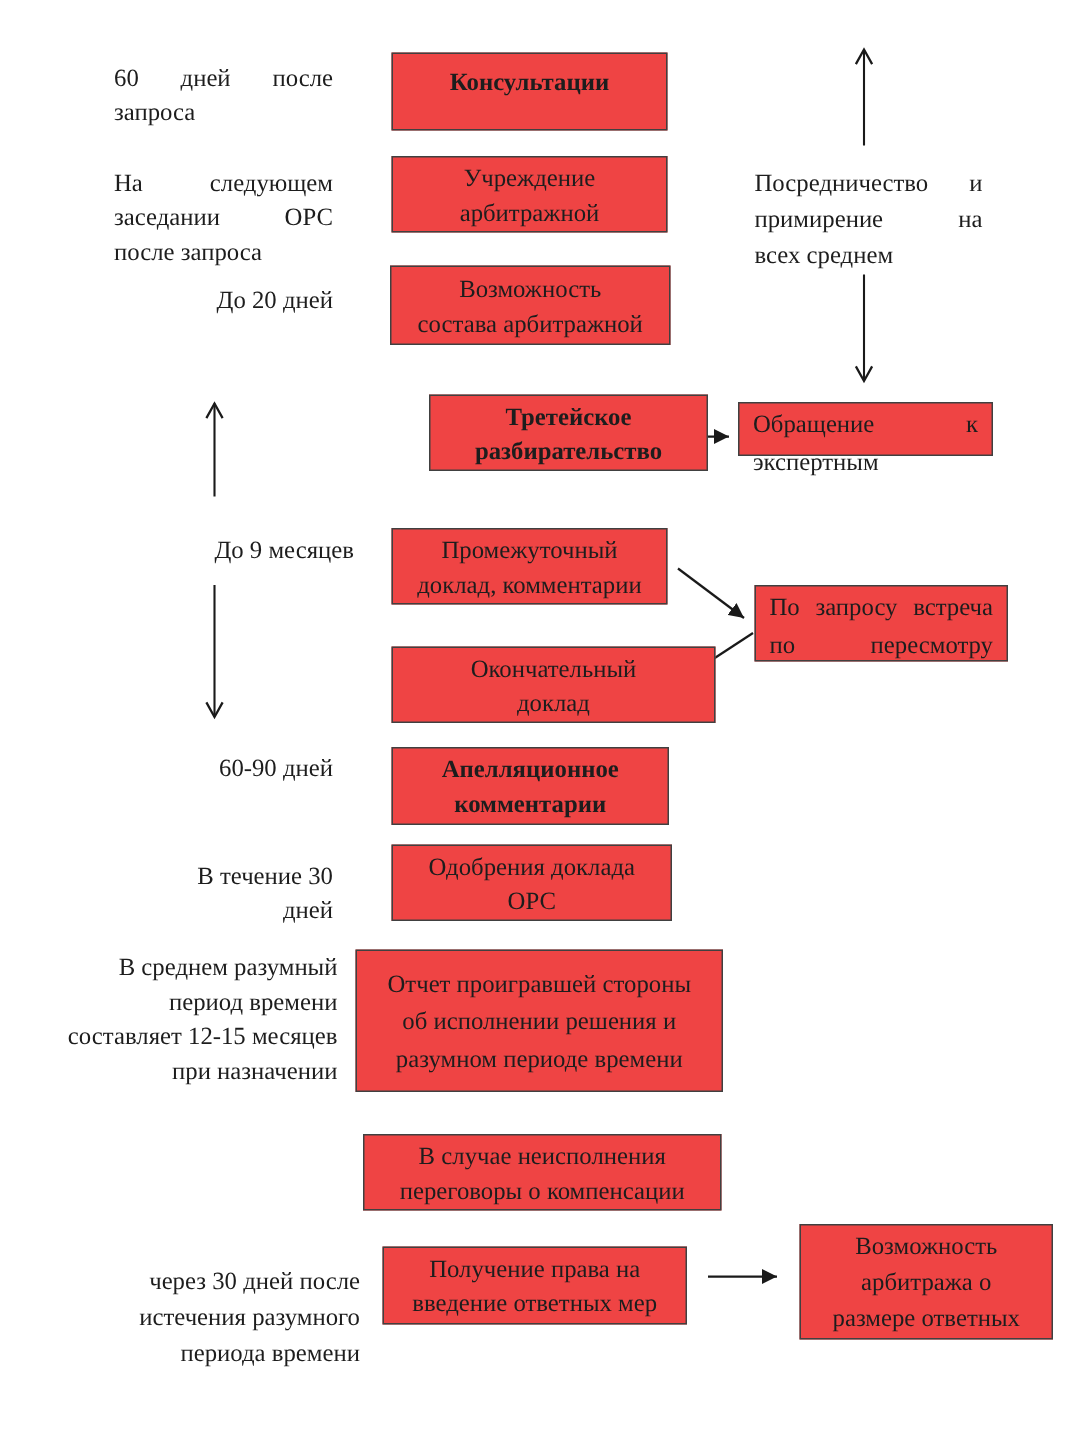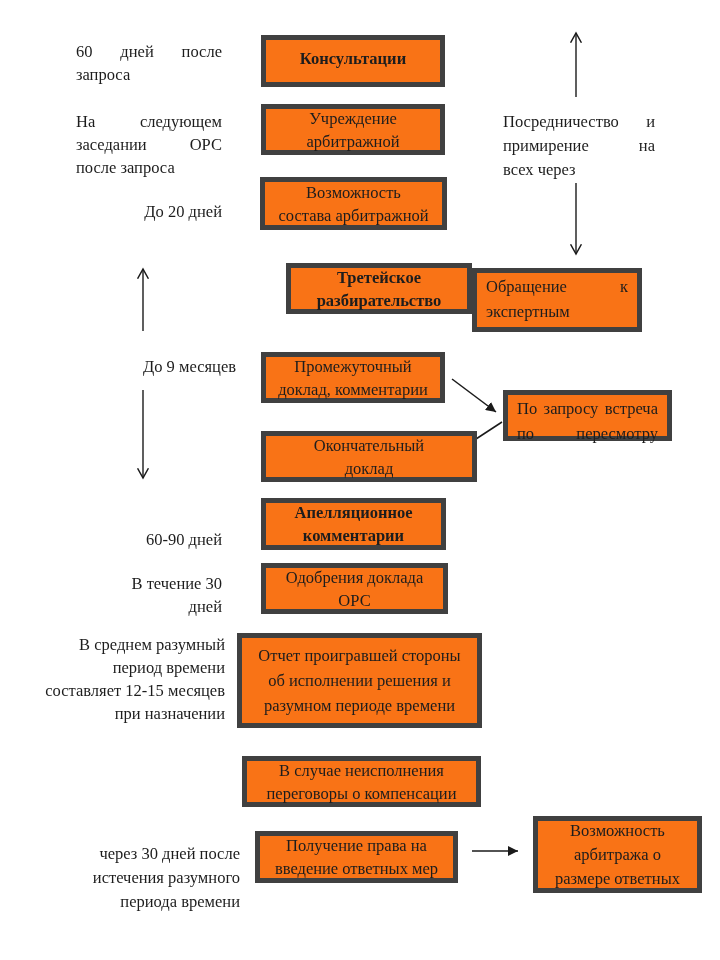--- a/index.html
+++ b/index.html
@@ -10,22 +10,22 @@
     height: 960px;
     background: #ffffff;
     font-family: "Liberation Serif", "DejaVu Serif", serif;
     color: #1d1d1d;
     overflow: hidden;
   }
 
   
   .box {
     position: absolute;
-    border: 5px solid #404040;
-    background: #f97316;
+    border: 1px solid #404040;
+    background: #ef4444;
     font-size: 16.5px;
     line-height: 23px;
     display: flex;
     flex-direction: column;
     justify-content: center;
     align-items: center;
     text-align: center;
     white-space: pre-line;
     padding: 1px 6px;
   }
@@ -56,30 +56,30 @@
   #box-establishment { left: 261px; top: 104px; width: 184px; height: 51px; }
   #box-formation     { left: 260px; top: 177px; width: 187px; height: 53px; }
   #box-panel         { left: 260px; top: 263px; width: 186px; height: 51px; margin-left: 26px; }
   #box-interim       { left: 261px; top: 352px; width: 184px; height: 51px; }
   #box-final         { left: 261px; top: 431px; width: 216px; height: 51px; }
   #box-appeal        { left: 261px; top: 498px; width: 185px; height: 52px; }
   #box-adoption      { left: 261px; top: 563px; width: 187px; height: 51px; }
   #box-losing        { left: 237px; top: 633px; width: 245px; height: 95px; }
   #box-noncompliance { left: 242px; top: 756px; width: 239px; height: 51px; }
   #box-retaliation   { left: 255px; top: 831px; width: 203px; height: 52px; }
-  #box-experts       { left: 472px; top: 268px; width: 170px; height: 64px; font-family: Liberation Serif, serif; }
+  #box-experts       { left: 492px; top: 268px; width: 170px; height: 36px; font-family: Liberation Serif, serif; }
   #box-review        { left: 503px; top: 390px; width: 169px; height: 51px; }
   #box-arbsize       { left: 533px; top: 816px; width: 169px; height: 77px; }
 
   
   #lbl-consultations { left: 76px; top: 40px;  width: 146px; }
   #lbl-establishment { left: 76px; top: 110px; width: 146px; }
-  #lbl-formation     { left: 76px; top: 188px; width: 146px; margin-top: 12px; }
+  #lbl-formation     { left: 76px; top: 188px; width: 146px; }
   #lbl-panel         { left: 88px; top: 355px; width: 148px; }
-  #lbl-appeal        { left: 76px; top: 528px; width: 146px; }
+  #lbl-appeal        { left: 76px; top: 500px; width: 146px; }
   #lbl-adoption      { left: 76px; top: 572px; width: 146px; }
   #lbl-average       { left: 25px; top: 633px; width: 200px; }
   #lbl-retaliation   { left: 80px; top: 842px; width: 160px; }
   #lbl-mediation     { left: 503px; top: 110px; width: 152px; }
 
   .arrows { position: absolute; left: 0; top: 0; pointer-events: none; }
 </style>
 </head>
 <body>
 
@@ -138,21 +138,21 @@
 
   <div class="label lh24" id="lbl-mediation">
       <div class="jline spread">
         <span>Посредничество</span>
         <span>и</span>
       </div>
       <div class="jline spread">
         <span>примирение</span>
         <span>на</span>
       </div>
-      <div class="jline">всех через</div>
+      <div class="jline">всех среднем</div>
     </div>
 
   <div class="box bold top" id="box-consultations">Консультации</div>
   <div class="box" id="box-establishment">Учреждение
 арбитражной</div>
   <div class="box" id="box-formation">Возможность
 состава арбитражной</div>
   <div class="box bold" id="box-panel">Третейское
 разбирательство</div>
   <div class="box" id="box-interim">Промежуточный

